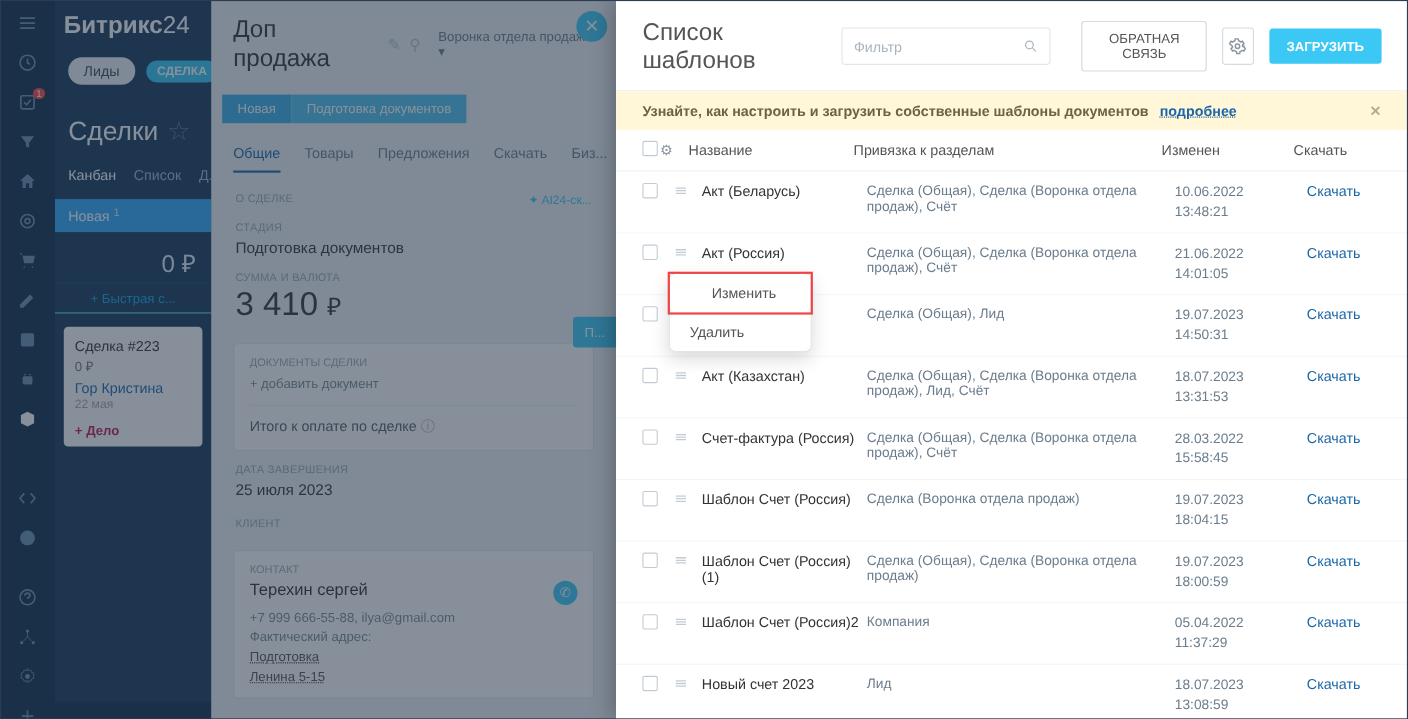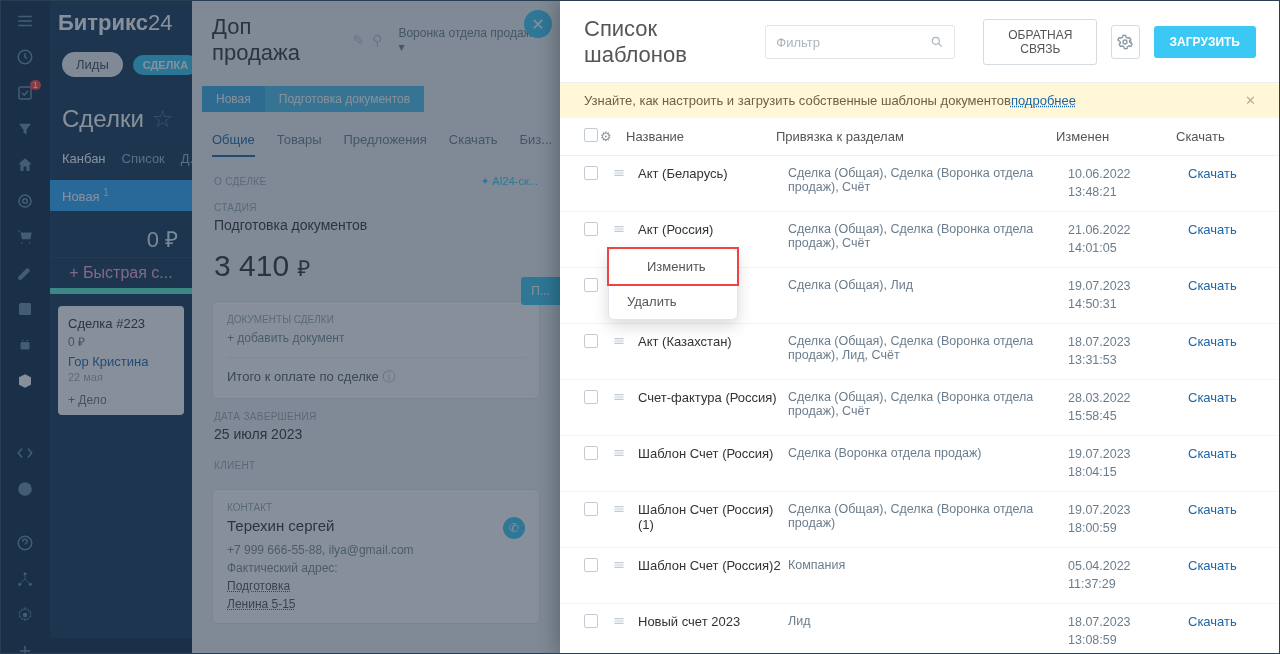--- a/index.html
+++ b/index.html
@@ -19,27 +19,27 @@
 .leads-row{ display:flex; align-items:center; margin:10px 0 0 12px; gap:10px;}
 .leads-chip{ background:#eef2f6; color:#3b4a5a; border-radius:14px; padding:5px 14px; font-size:13px; }
 .chip-deal{ background:#2fc6f6; color:#fff; border-radius:12px; padding:4px 10px; font-size:11px; font-weight:600; }
 .deals-h{ padding:28px 12px 8px; font-size:24px; color:#fff; display:flex; align-items:center; gap:8px;}
 .star{ color:#5b7897; }
 .tabs-sm{ padding:10px 0 8px 12px; color:#9db6cd; font-size:13px; display:flex; gap:16px; }
 .tabs-sm span.act{ color:#fff; }
 .stage-row{ background:#2fa8ff; color:#fff; padding:7px 12px; font-size:13px; margin-top:6px;}
 .stage-row sup{ font-size:10px; opacity:.8; }
 .zero{ text-align:right; padding:12px 14px 4px; font-size:22px; color:#e2ecf5;}
-.quick{ padding:6px 8px; text-align:center; color:#f9a8d4; font-size:16px; border-top:1px solid #1f466e; border-bottom:6px solid #5eead4;}
+.quick{ padding:6px 8px; text-align:center; color:#0ea5e9; font-size:12px; border-top:1px solid #1f466e; border-bottom:1px solid #5eead4;}
 .card{ background:#fff; color:#333; margin:12px 8px; border-radius:4px; padding:10px 10px 8px; font-size:13px;}
 .card .num{ font-weight:500; }
 .card .sub{ color:#777; font-size:12px; margin-top:2px;}
 .card .nm{ color:#2067b0; margin-top:4px; }
 .card .dt{ color:#aaa; font-size:11px; margin-top:2px;}
-.card .add{ color:#737373; font-size:12px; margin-top:10px;}
+.card .add{ color:#be185d; font-size:12px; margin-top:10px;font-weight:bold;}
 
 
 .mid{ position:absolute; left:192px; top:0; bottom:0; width:368px; background:#eef2f5; }
 .mid-head{ padding:14px 20px 6px; }
 .mid-title{ font-size:22px; color:#333; display:flex; align-items:center; gap:8px;}
 .mid-title .pen{ color:#b7c2cc; font-size:14px;}
 .mid-subsel{ color:#6b7d8d; font-size:12px; margin-left:8px;}
 .mid-close{ position:absolute; right:8px; top:10px; width:28px; height:28px; border-radius:50%; background:#3bc8f5; color:#fff; display:flex; align-items:center; justify-content:center; font-size:16px;}
 .stagebar{ margin:14px 10px 0; display:flex; }
 .stage{ padding:6px 14px; font-size:12px; background:#d9e4ed; color:#3b5468; position:relative;}
@@ -71,21 +71,21 @@
 
 .panel{ position:absolute; right:0; top:0; bottom:0; width:720px; background:#fff; box-shadow:-4px 0 18px rgba(0,0,0,.25); display:flex; flex-direction:column;}
 .phead{ display:flex; align-items:center; padding:16px 24px 14px; gap:14px; border-bottom:1px solid #edf0f3;}
 .ptitle{ font-size:22px; color:#555;}
 .psearch{ flex:0 0 190px; height:34px; border:1px solid #e1e6eb; border-radius:3px; display:flex; align-items:center; padding:0 10px; color:#aab5bf; font-size:13px; margin-left:18px;}
 .psearch svg{ width:14px;height:14px; margin-left:auto;}
 .pbtn{ border:1px solid #d4dbe1; background:#fff; color:#555; font-size:12px; padding:8px 12px; border-radius:3px; }
 .pgear{ width:34px;height:34px;border:1px solid #d4dbe1;border-radius:3px;display:flex;align-items:center;justify-content:center;color:#8a97a2;}
 .pload{ background:#3bc8f5; color:#fff; border:none; padding:9px 16px; border-radius:3px; font-size:12px; font-weight:600;}
 .spacer{ flex:1; }
-.notice{ background:#fff7d7; color:#6b6342; font-size:13px; padding:10px 24px; display:flex; align-items:center; }
+.notice{ background:#fff7d7; color:#6b6342; font-size:13px; padding:10px 24px; display:flex; align-items:center; gap:10px;font-weight:bold;}
 .notice a{ color:#1b66a8; text-decoration:underline dotted;}
 .nclose{ margin-left:auto; color:#b8af84; cursor:pointer;}
 .thead{ display:flex; align-items:center; padding:10px 24px; font-size:13px; color:#555; border-bottom:1px solid #edf0f3;}
 .col-chk{ width:28px; }
 .col-gear{ width:14px; color:#8a97a2; margin-left:-12px; margin-right:12px;}
 .col-name{ width:150px; }
 .col-bind{ width:280px; }
 .col-mod{ width:120px; }
 .col-dl{ flex:1; text-align:left;}
 .rows{ flex:1; overflow:auto;}
@@ -267,20 +267,21 @@
     <div class="lbl-row">
         <span class="lbl">О СДЕЛКЕ</span>
         <span class="ai">✦ AI24-ск...</span>
       </div>
   </div>
   <div class="sect" style="padding-top:6px">
     <div class="lbl">Стадия</div>
     <div class="val">Подготовка документов</div>
   </div>
   <div class="sect" style="padding-top:6px;position:relative">
+    <div class="lbl">Сумма и валюта</div>
     <div class="sum"><span>3 410</span> <span class="cur">₽</span></div>
     <div class="addbtn">П...</div>
   </div>
   <div class="box">
     <div class="sm">Документы сделки</div>
     <span class="lnk">+ добавить документ</span>
     <div class="tot"><span>Итого к оплате по сделке</span> <span style="color:#bbb">ⓘ</span></div>
   </div>
   <div class="sect" style="padding-top:2px">
     <div class="lbl">Дата завершения</div>

